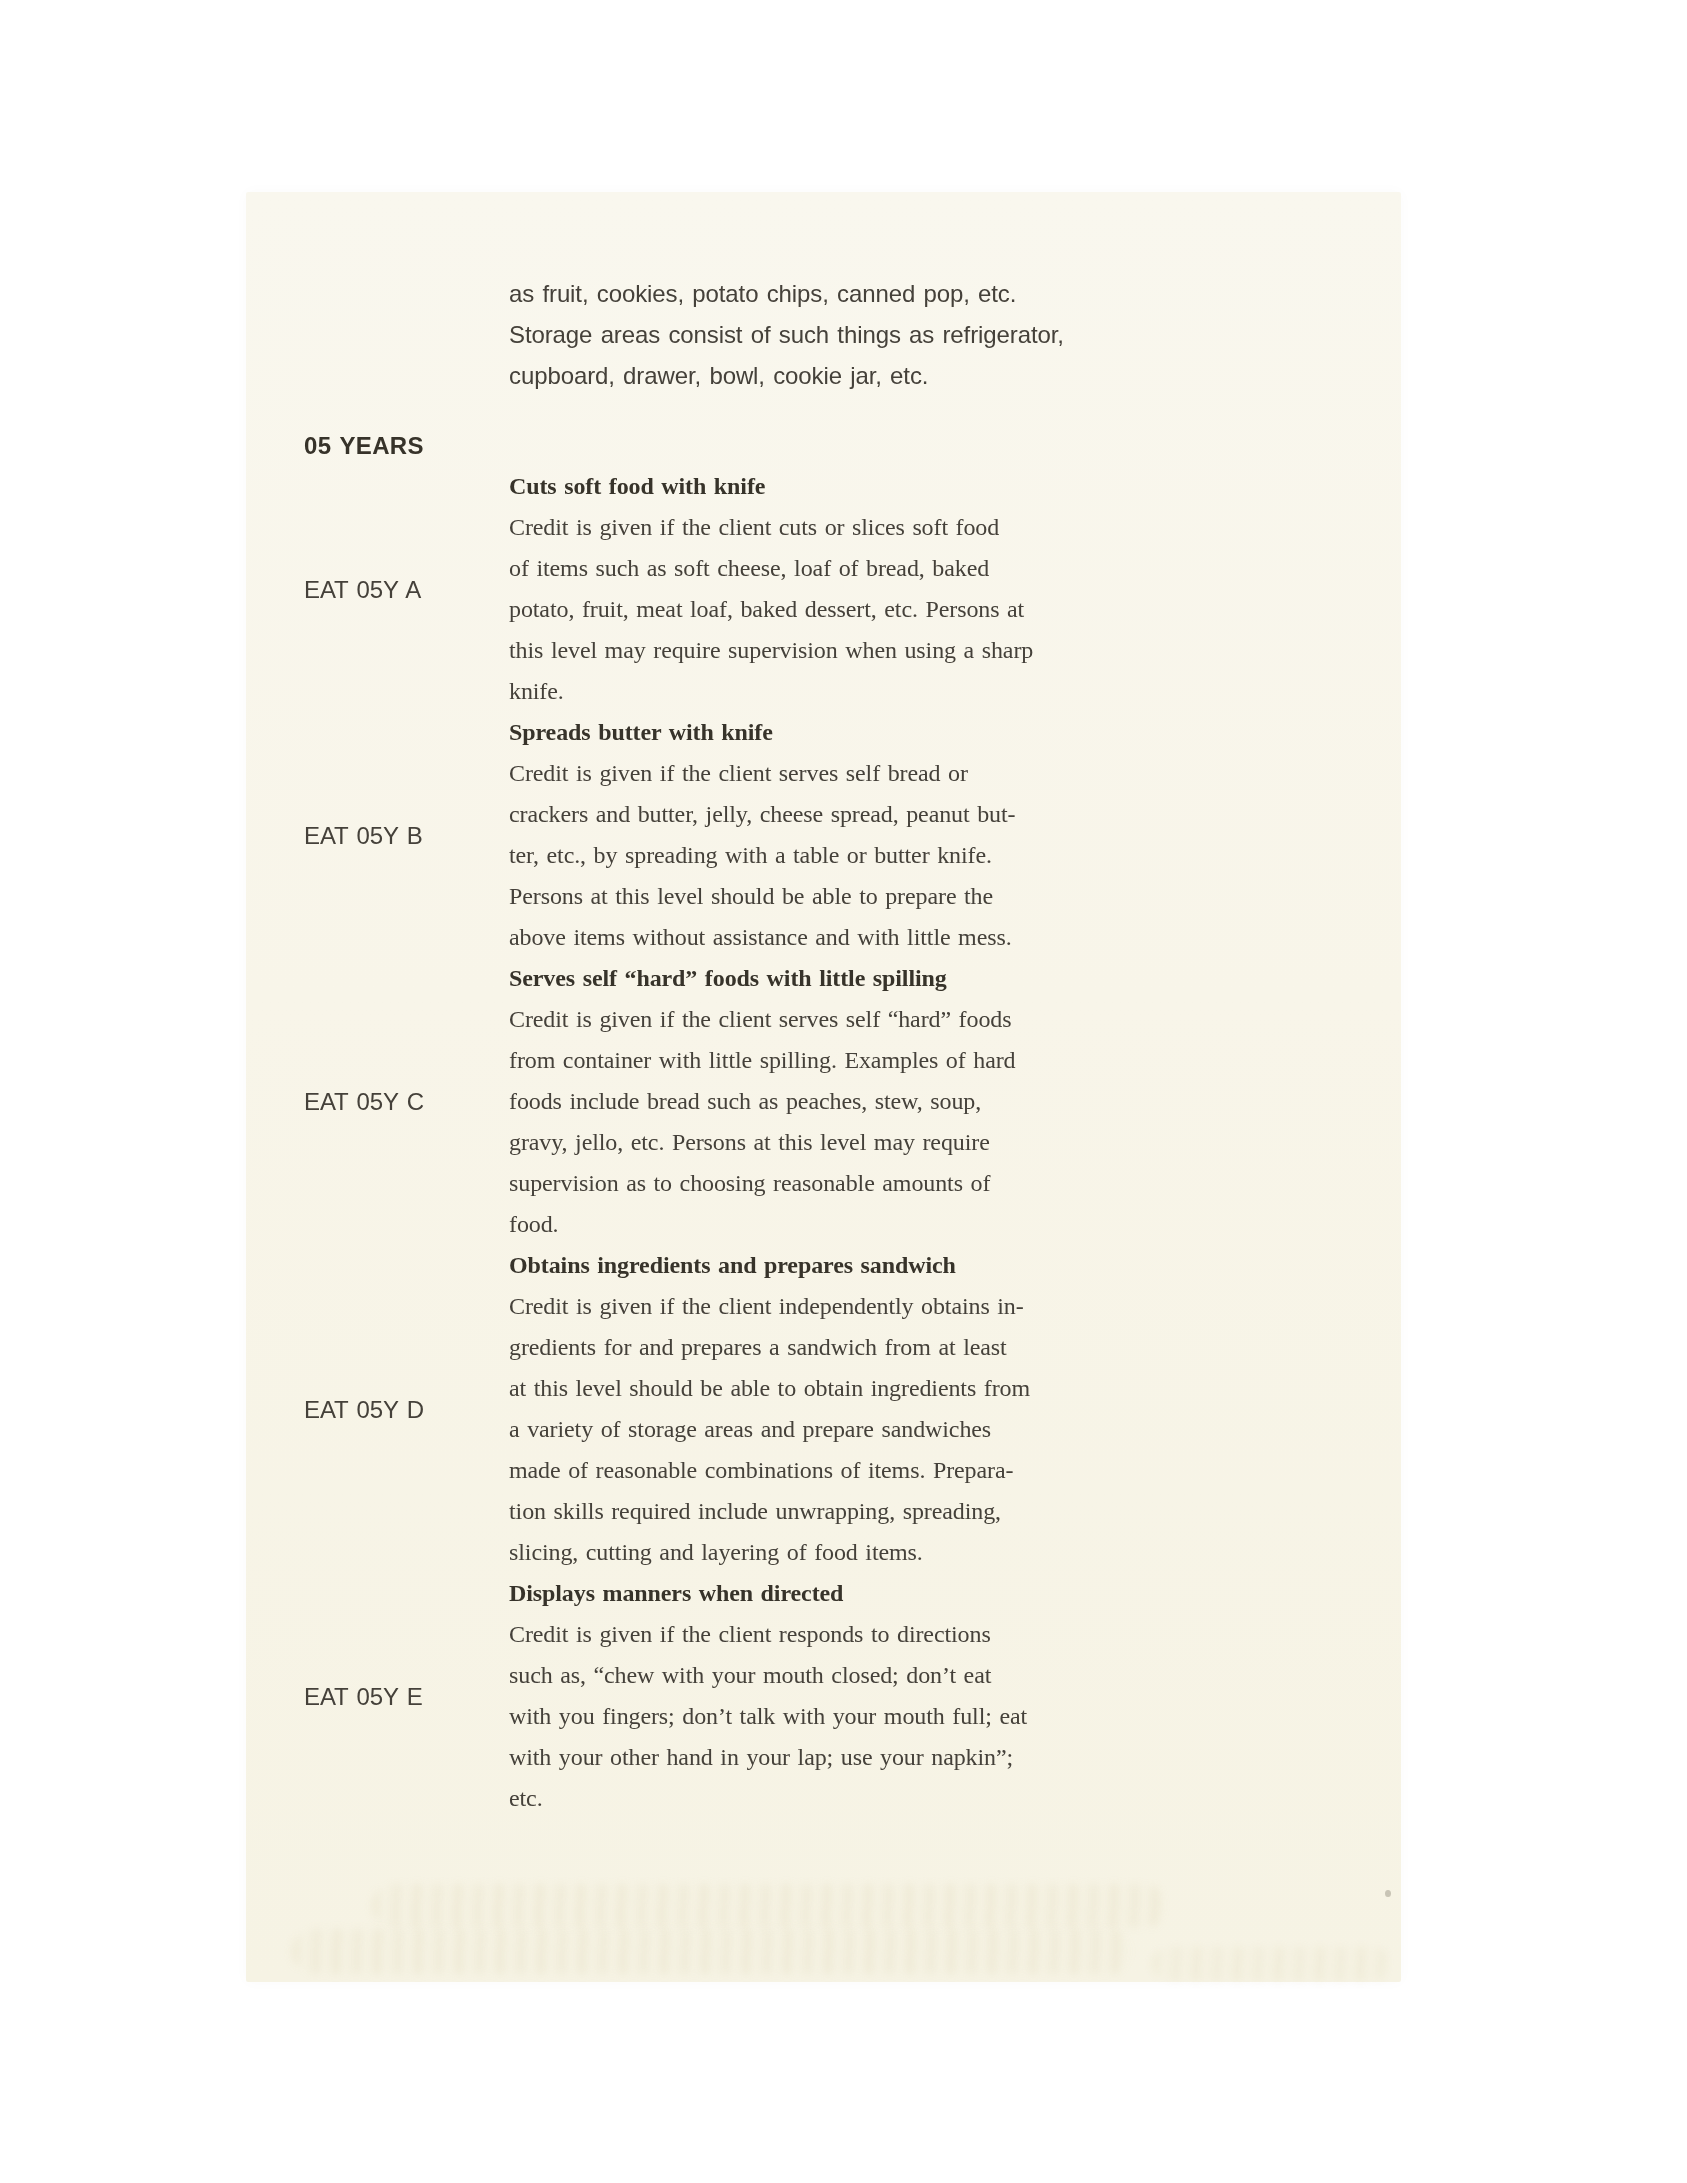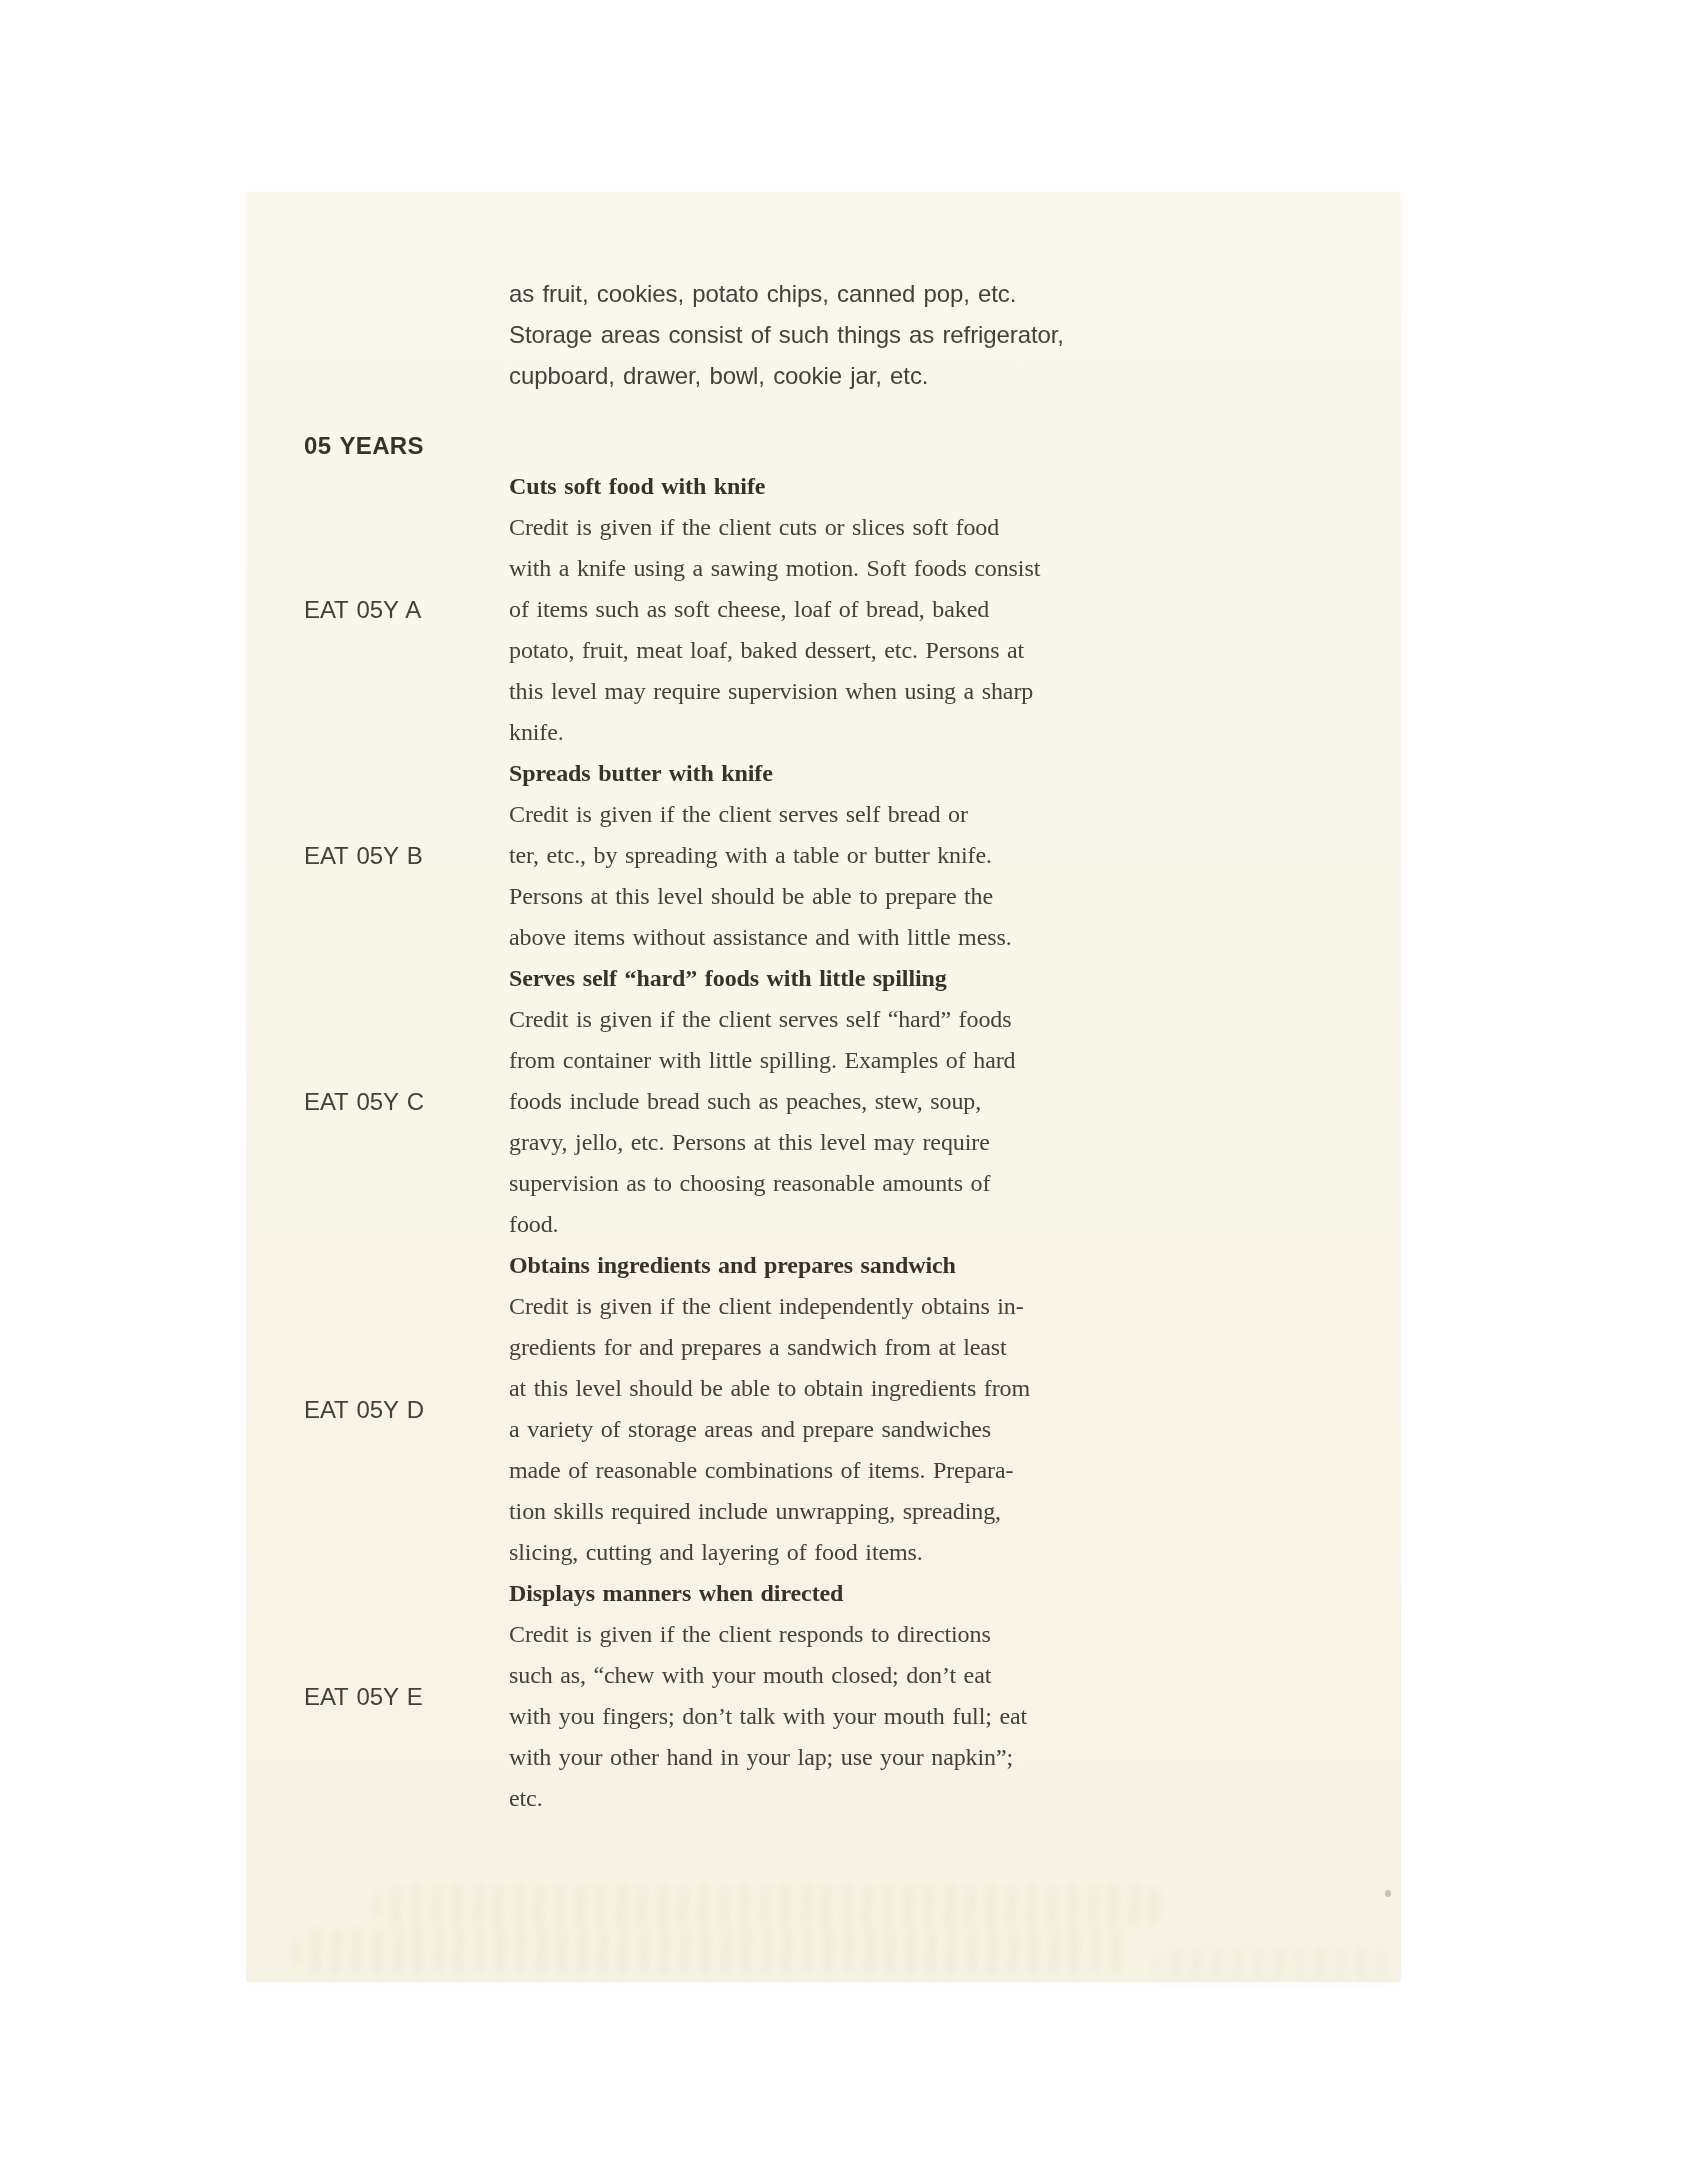--- a/index.html
+++ b/index.html
@@ -97,35 +97,35 @@
     </div>
 
   <div class="age-heading">05 YEARS</div>
 
   <div class="section">
     <div class="code">EAT 05Y A</div>
     <div class="body">
       <div class="title">Cuts soft food with knife</div>
       <div>
           <div class="line">Credit is given if the client cuts or slices soft food</div>
-          <div class="line">with a knife using a sawing motion. Soft foods consist</div>
           <div class="line">of items such as soft cheese, loaf of bread, baked</div>
           <div class="line">potato, fruit, meat loaf, baked dessert, etc. Persons at</div>
           <div class="line">this level may require supervision when using a sharp</div>
           <div class="line">knife.</div>
         </div>
     </div>
   </div>
 
   <div class="section">
     <div class="code">EAT 05Y B</div>
     <div class="body">
       <div class="title">Spreads butter with knife</div>
       <div>
           <div class="line">Credit is given if the client serves self bread or</div>
+          <div class="line">crackers and butter, jelly, cheese spread, peanut but-</div>
           <div class="line">ter, etc., by spreading with a table or butter knife.</div>
           <div class="line">Persons at this level should be able to prepare the</div>
           <div class="line">above items without assistance and with little mess.</div>
         </div>
     </div>
   </div>
 
   <div class="section">
     <div class="code">EAT 05Y C</div>
     <div class="body">

